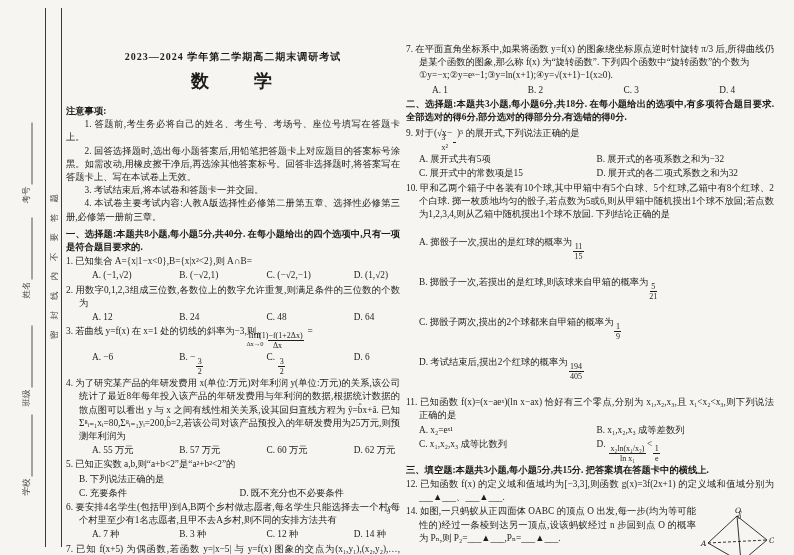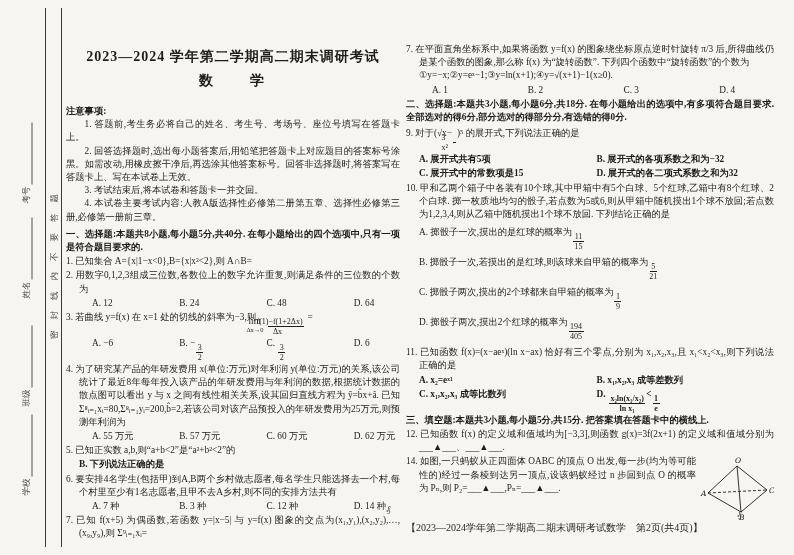--- a/index.html
+++ b/index.html
@@ -24,31 +24,31 @@
   .sealtext{
     position:absolute;left:-33px;top:255px;width:176px;height:12px;
     transform:rotate(-90deg);
     font-size:8.5px;letter-spacing:11px;color:#45433f;white-space:nowrap;text-align:center;
   }
   
   .col{position:absolute;top:0;height:555px;overflow:hidden;font-size:9.3px;line-height:13.2px;text-align:justify;}
   .col1{left:66px;width:334px;padding-top:48px;}
   .col2{left:406px;width:368px;padding-top:42px;}
   p{margin:0;}
-  .title{font-size:14px;font-weight:bold;text-align:center;letter-spacing:1px;margin:0 0 3px 0;line-height:18px;}
-  .subject{font-size:14px;font-weight:bold;text-align:center;letter-spacing:3px;margin:2px 0 12px 0;line-height:24px;}
+  .title{font-size:10px;font-weight:bold;text-align:center;letter-spacing:1px;margin:0 0 3px 0;line-height:18px;}
+  .subject{font-size:18px;font-weight:bold;text-align:center;letter-spacing:3px;margin:2px 0 12px 0;line-height:24px;}
   .notice-h{font-weight:bold;}
   .notice{text-indent:2em;}
   .sec{font-weight:bold;}
   .q{padding-left:13px;text-indent:-13px;margin-top:1px;}
   .opts{display:flex;padding-left:26px;margin:1px 0 1px 0;gap:41px;}
   .opts>span{flex:1;}
-  .opts2{display:flex;padding-left:13px;margin:1px 0 1px 0;font-weight:bold;}
+  .opts2{display:flex;padding-left:13px;margin:1px 0 1px 0;}
   .opts2>span{flex:1;}
-  .optline{padding-left:13px;margin:5px 0;}
+  .optline{padding-left:13px;margin:15px 0;}
   .footer{font-size:10px;margin-top:6px;color:#2a2925;}
   
   .frac{display:inline-flex;flex-direction:column;align-items:center;vertical-align:-4px;font-size:8px;line-height:9px;margin:0 1px;}
   .frac .num{border-bottom:0.8px solid #1e1d1b;padding:0 1.5px;}
   .lim{display:inline-flex;flex-direction:column;align-items:center;vertical-align:-4px;line-height:8.5px;margin:0 1px;}
   .lim .bot{font-size:6.5px;}
   
   .fig{float:right;width:74px;height:64px;margin:2px 0 0 4px;}
   .fig text{font-size:7.5px;font-family:"DejaVu Serif",serif;fill:#1e1d1b;font-style:italic;}
   .pmark{position:absolute;font-size:9px;font-style:italic;color:#33312e;}
@@ -88,20 +88,26 @@
 
     <p class="notice-h">注意事项:</p>
     <p class="notice">1. 答题前,考生务必将自己的姓名、考生号、考场号、座位号填写在答题卡上。</p>
     <p class="notice">2. 回答选择题时,选出每小题答案后,用铅笔把答题卡上对应题目的答案标号涂黑。如需改动,用橡皮擦干净后,再选涂其他答案标号。回答非选择题时,将答案写在答题卡上、写在本试卷上无效。</p>
     <p class="notice">3. 考试结束后,将本试卷和答题卡一并交回。</p>
     <p class="notice">4. 本试卷主要考试内容:人教A版选择性必修第二册第五章、选择性必修第三册,必修第一册前三章。</p>
 
     <p class="sec" style="margin-top:4px">一、选择题:本题共8小题,每小题5分,共40分. 在每小题给出的四个选项中,只有一项是符合题目要求的.</p>
 
     <p class="q">1. 已知集合 A={x|1−x&lt;0},B={x|x²&lt;2},则 A∩B=</p>
+    <div class="opts">
+      <span>A. (−1,√2)</span>
+      <span>B. (−√2,1)</span>
+      <span>C. (−√2,−1)</span>
+      <span>D. (1,√2)</span>
+    </div>
 
     <p class="q">2. 用数字0,1,2,3组成三位数,各数位上的数字允许重复,则满足条件的三位数的个数为</p>
     <div class="opts">
       <span>A. 12</span>
       <span>B. 24</span>
       <span>C. 48</span>
       <span>D. 64</span>
     </div>
 
     <p class="q">
@@ -134,20 +140,24 @@
       <span>A. 55 万元</span>
       <span>B. 57 万元</span>
       <span>C. 60 万元</span>
       <span>D. 62 万元</span>
     </div>
 
     <p class="q">5. 已知正实数 a,b,则“a+b&lt;2”是“a²+b²&lt;2”的</p>
     <div class="opts2">
       <span>B. 下列说法正确的是</span>
     </div>
+    <div class="opts2">
+      <span>C. 充要条件</span>
+      <span>D. 既不充分也不必要条件</span>
+    </div>
 
     <p class="q">6. 要安排4名学生(包括甲)到A,B两个乡村做志愿者,每名学生只能选择去一个村,每个村里至少有1名志愿者,且甲不去A乡村,则不同的安排方法共有</p>
     <div class="opts">
       <span>A. 7 种</span>
       <span>B. 3 种</span>
       <span>C. 12 种</span>
       <span>D. 14 种</span>
     </div>
 
     <p class="q">7. 已知 f(x+5) 为偶函数,若函数 y=|x−5| 与 y=f(x) 图象的交点为(x₁,y₁),(x₂,y₂),…,(x₉,y₉),则 Σ⁹ᵢ₌₁xᵢ=</p>
@@ -194,21 +204,21 @@
           <span>21</span>
         </span>
     </p>
     <p class="optline">
       <span>C. 掷骰子两次,摸出的2个球都来自甲箱的概率为</span><span class="frac">
           <span class="num">1</span>
           <span>9</span>
         </span>
     </p>
     <p class="optline">
-      <span>D. 掷骰子两次,摸出2个红球的概率为</span><span class="frac">
+      <span>D. 考试结束后,摸出2个红球的概率为</span><span class="frac">
           <span class="num">194</span>
           <span>405</span>
         </span>
     </p>
 
     <p class="q">11. 已知函数 f(x)=(x−aeˣ)(ln x−ax) 恰好有三个零点,分别为 x₁,x₂,x₃,且 x₁&lt;x₂&lt;x₃,则下列说法正确的是</p>
     <div class="opts2">
       <span>A. x₂=eˣ¹</span>
       <span>B. x₁,x₂,x₃ 成等差数列</span>
     </div>

